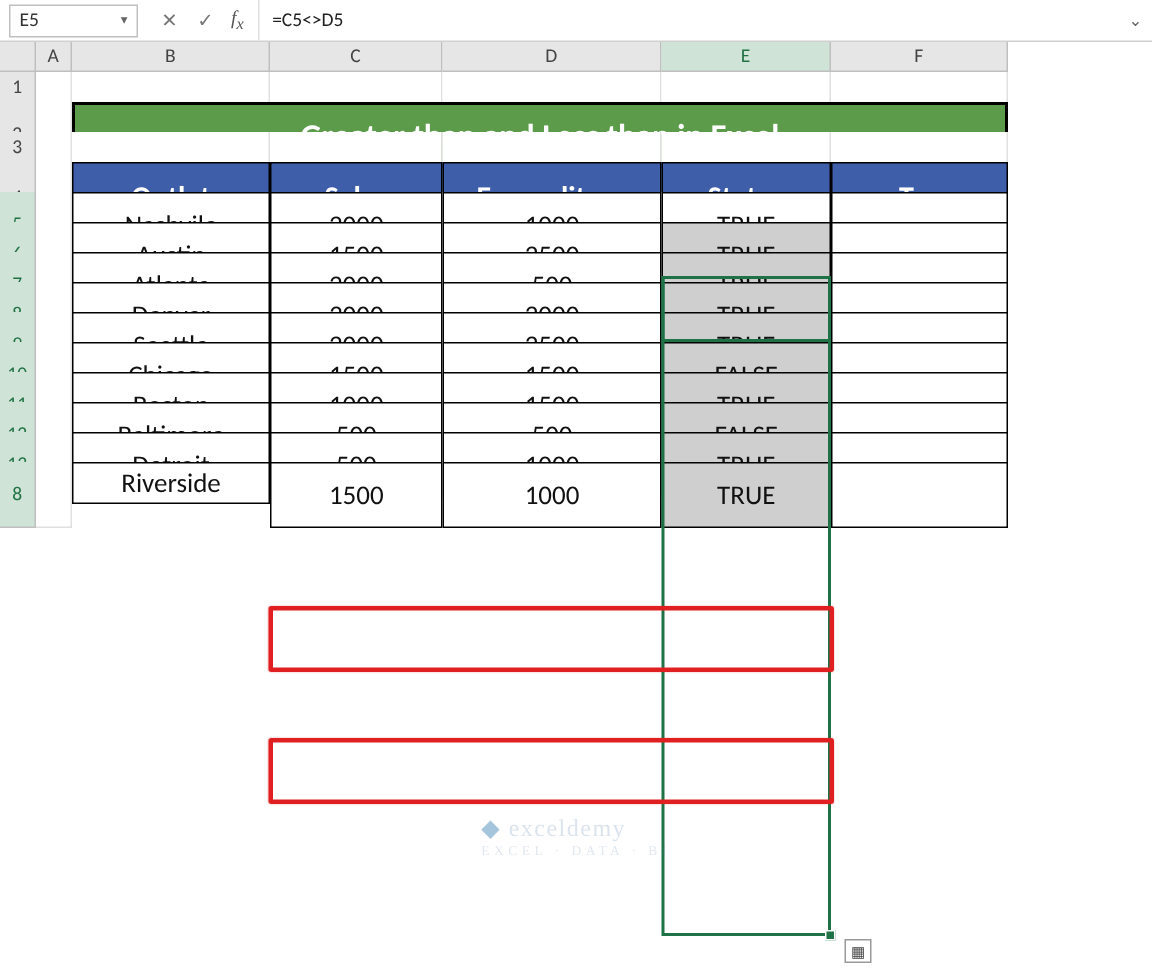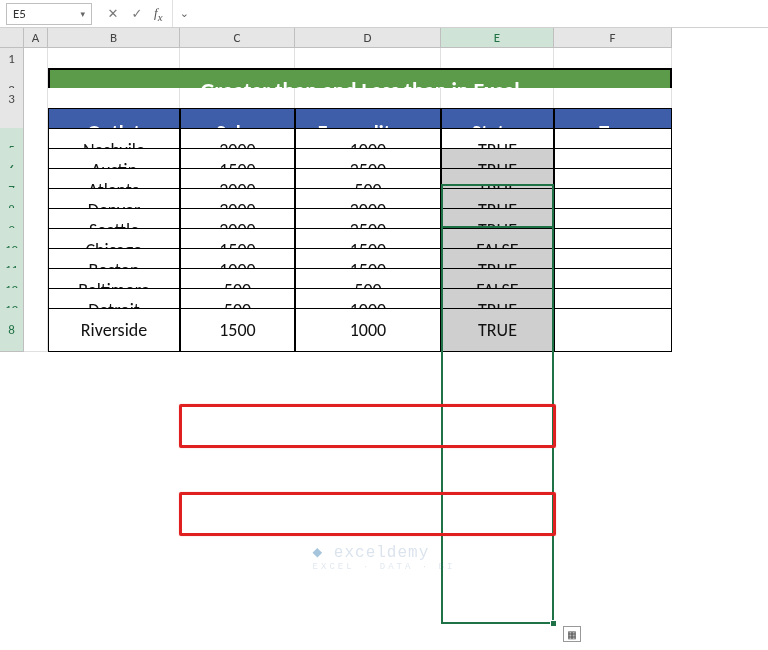--- a/index.html
+++ b/index.html
@@ -167,21 +167,21 @@
     box-shadow: 0 0 1px rgba(224,32,32,.6);
   }
 
   .watermark {
     position:absolute;
     left:50%; transform:translateX(-50%);
     bottom:30px;
     font-size:12px;
     color:rgba(80,120,170,.35);
     letter-spacing:4px;
-    font-family: Liberation Mono, monospace;
+    font-family: Liberation Serif, serif;
     pointer-events:none;
   }
 
   .autofill-badge {
     position:absolute;
     width:18px; height:16px;
     background:#fff;
     border:1px solid #999;
     display:flex; align-items:center; justify-content:center;
     font-size:10px;
@@ -194,20 +194,21 @@
 <div class="formula-row">
   <div class="name-box">
     <span>E5</span>
     <span class="dd">▾</span>
   </div>
   <div class="fx-group">
     <span class="fx-icon">✕</span>
     <span class="fx-icon">✓</span>
     <span class="fx-label">f<sub>x</sub></span>
   </div>
+  <input class="formula-input" value="=C5&lt;&gt;D5" style="">
   <div class="expand-btn">⌄</div>
 </div>
 
 <div class="grid" style="position:relative;">
 
   <div class="corner"></div>
   <div class="col-head">A</div>
   <div class="col-head">B</div>
   <div class="col-head">C</div>
   <div class="col-head">D</div>
@@ -411,21 +412,21 @@
     </div>
   <div class="tcell gray" style="height:44px">
       <span>TRUE</span>
     </div>
   <div class="tcell" style="height:44px">
       <span></span>
     </div>
 
   <div class="row-head active" style="height:44px">8</div>
   <div class="cell" style="height:44px"></div>
-  <div class="tcell" style="height:44px">
+  <div class="tcell" style="height:28px">
       <span>Riverside</span>
     </div>
   <div class="tcell" style="height:44px">
       <span>1500</span>
     </div>
   <div class="tcell" style="height:44px">
       <span>1000</span>
     </div>
   <div class="tcell gray" style="height:44px">
       <span>TRUE</span>

